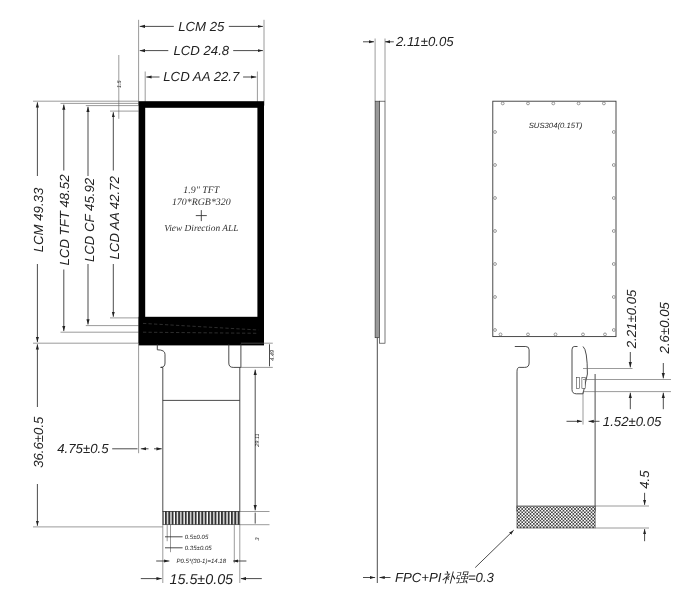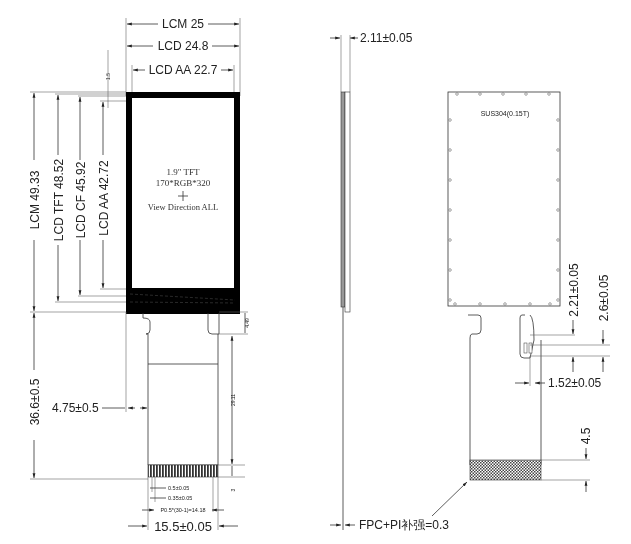--- a/index.html
+++ b/index.html
@@ -1,16 +1,16 @@
 <!DOCTYPE html>
 <html><head>
 <meta charset="utf-8">
 <style>
   html, body { margin:0; padding:0; background:#ffffff; }
-  #stage { position:relative; width:631px; height:544px; overflow:hidden; background:#fff; }
+  #stage { position:relative; width:631px; height:544px; overflow:hidden; background:#fff;font-style:italic; }
   svg { position:absolute; left:0; top:0; }
   .dim { font-family:"Liberation Sans", sans-serif; fill:#222; }
   .mono { font-family:"Liberation Serif", serif; fill:#333; }
   .ln { stroke:#333; stroke-width:0.8; fill:none; }
   .lnl { stroke:#666; stroke-width:0.6; fill:none; }
 </style>
 </head>
 <body>
 
 <div id="stage">

